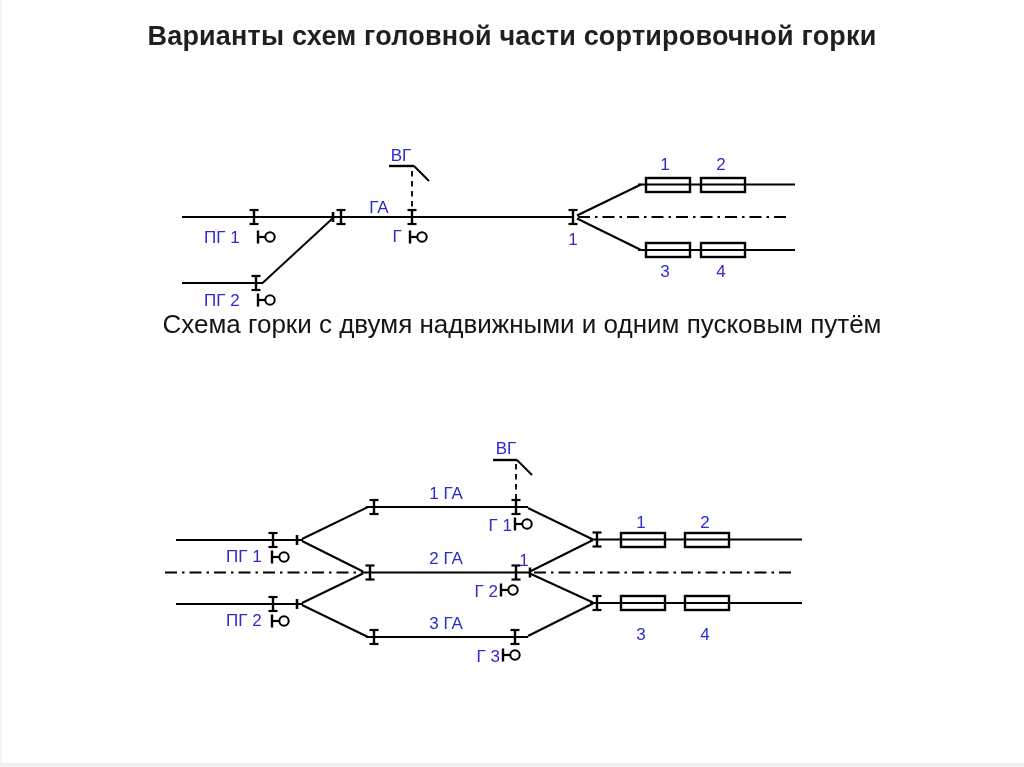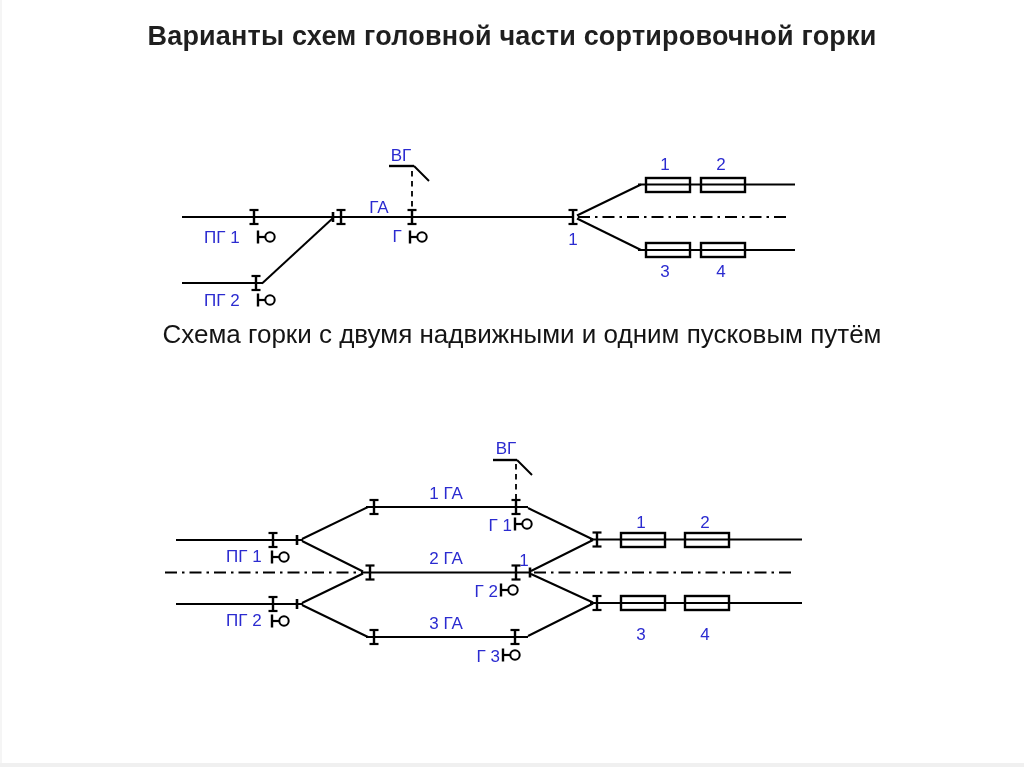--- a/index.html
+++ b/index.html
@@ -8,21 +8,21 @@
     font-family:"Liberation Sans",sans-serif;
     padding-left:27px;
   }
   .slide-title{
     position:absolute;left:0;top:19px;width:1024px;text-align:center;
     font-size:27px;font-weight:bold;color:#1f1f1f;line-height:34px;letter-spacing:0.2px;
   }
   .caption{
     position:absolute;text-align:center;font-size:26px;color:#141414;line-height:32px;
   }
-  .caption-top{left:20px;top:318px;width:1004px;}
+  .caption-top{left:20px;top:308px;width:1004px;}
   .caption-bottom{left:56px;top:681px;width:968px;}
   .diagram-svg{position:absolute;left:0;top:0;}
   svg text{
     font-family:"Liberation Sans",sans-serif;
     font-size:17px;fill:#2b2bd0;
   }
   svg text.mid{text-anchor:middle;}
   svg text.end{text-anchor:end;}
   .edge-left{position:absolute;left:0;top:0;width:2px;height:767px;background:#f5f5f5;}
   .edge-bottom{position:absolute;left:0;bottom:0;width:1024px;height:4px;background:#f0f0f0;}

